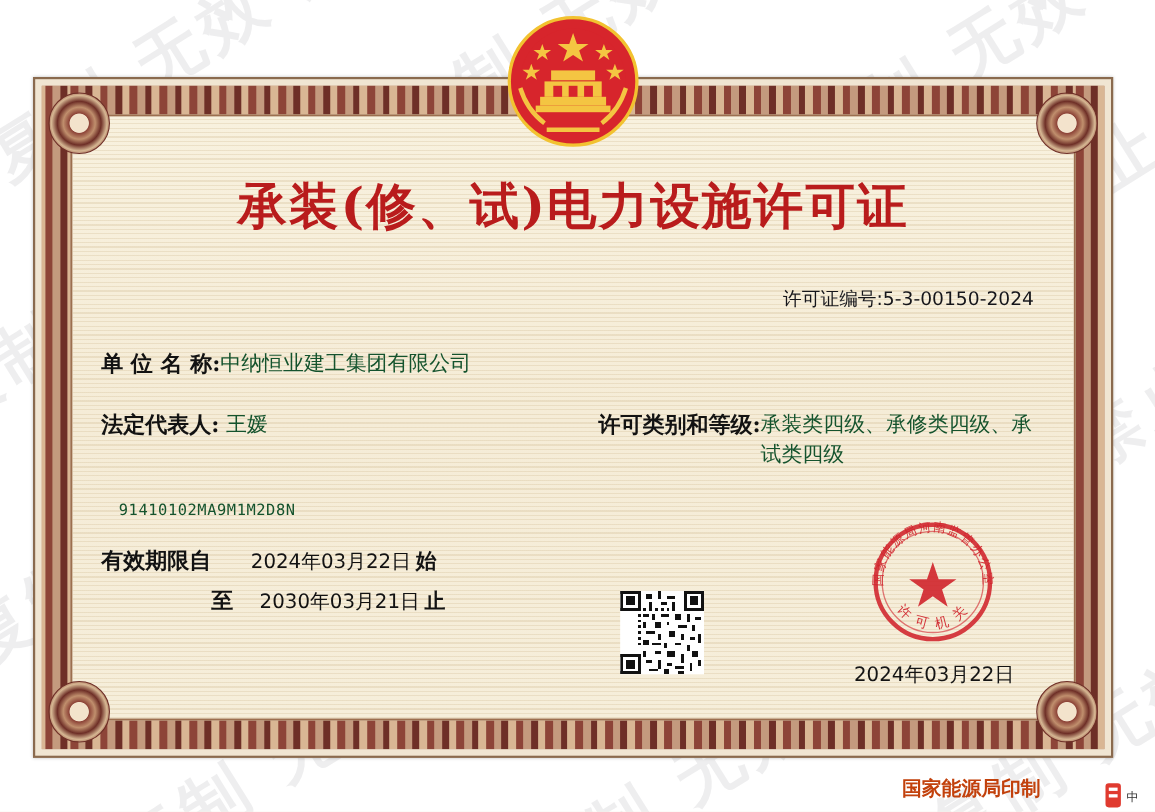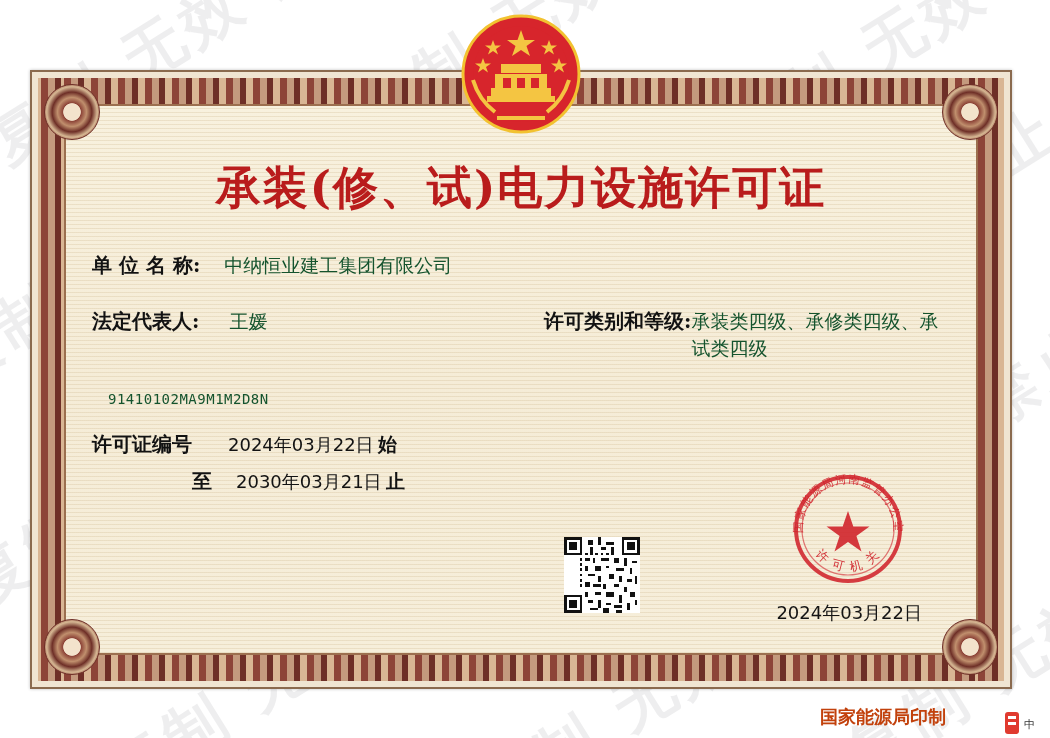--- a/index.html
+++ b/index.html
@@ -134,21 +134,20 @@
   }
   .row {
     display: flex;
     align-items: flex-start;
     margin-bottom: 14px;
   }
   .col-left {
     width: 452px;
     display: flex;
     align-items: flex-start;
-    gap: 24px;
   }
   .col-right {
     flex: 1;
     display: flex;
     align-items: flex-start;
   }
   .lbl {
     font-size: 20px;
     font-weight: 700;
     color: #121212;
@@ -301,20 +300,23 @@
 
     <path d="M16 70 q6 20 22 32" stroke="#f4c542" stroke-width="4" fill="none"></path>
     <path d="M112 70 q-6 20 -22 32" stroke="#f4c542" stroke-width="4" fill="none"></path>
     <path d="M40 108 h48" stroke="#f4c542" stroke-width="4" fill="none"></path>
   </svg>
 
   <div id="content">
 
     <div id="cert-title">承装(修、试)电力设施许可证</div>
 
+    <div id="cert-number-row">
+      <span>许可证编号:</span><span>5-3-00150-2024</span>
+    </div>
 
     <div class="field-grid">
 
       <div class="row">
         <div class="col-left">
           <span class="lbl">单 位 名 称:</span>
           <span class="val">中纳恒业建工集团有限公司</span>
         </div>
       </div>
 
@@ -328,21 +330,21 @@
           <span class="val">承装类四级、承修类四级、承试类四级</span>
         </div>
       </div>
 
       <div id="credit-row">
         <span class="val mono" style="padding-left:6px;">91410102MA9M1M2D8N</span>
       </div>
 
       <div id="validity-block">
         <div class="valid-line">
-          <span class="valid-lbl">许可证编号</span>
+          <span class="valid-lbl">有效期限自</span>
           <span class="valid-date">2024年03月22日</span>
           <span class="valid-suffix">始</span>
         </div>
         <div class="valid-line">
           <span class="valid-lbl right-al">至</span>
           <span class="valid-date" style="padding-left:16px;">2030年03月21日</span>
           <span class="valid-suffix">止</span>
         </div>
       </div>
     </div>

